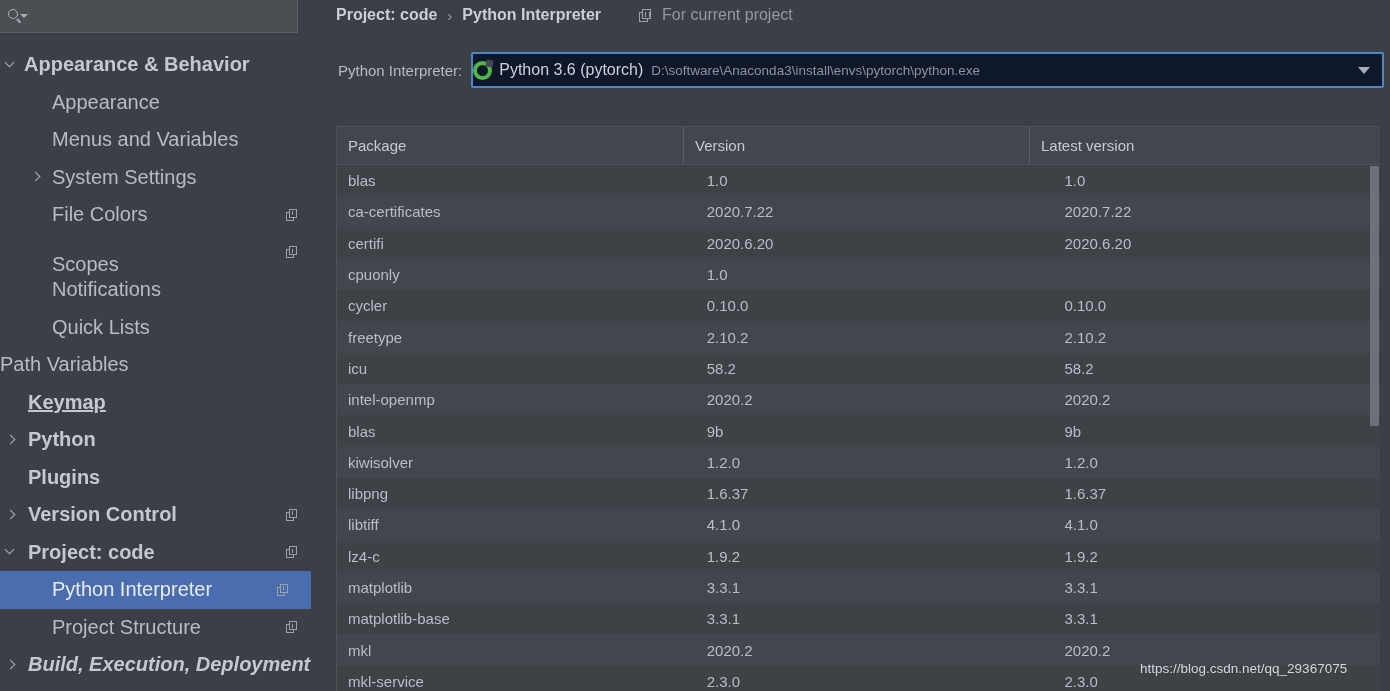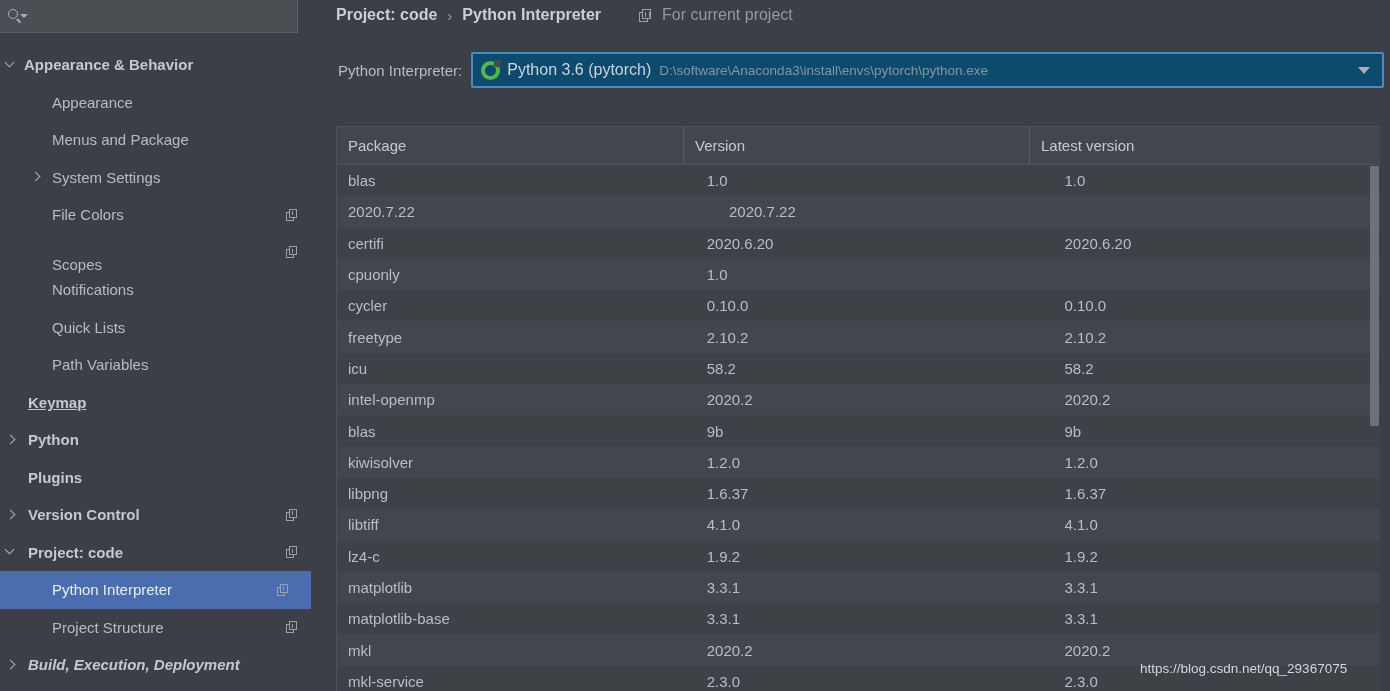--- a/index.html
+++ b/index.html
@@ -113,21 +113,21 @@
     position: absolute;
     left: 1px; top: 1px;
     width: 6px; height: 6px;
     border-right: 1.6px solid #a9afb6;
     border-bottom: 1.6px solid #a9afb6;
   }
   .node .arrow.right::before { transform: rotate(-45deg); }
   .node .arrow.down::before  { transform: rotate(45deg); left: 0px; top: -1px; }
 
   .node .label {
-    font-size: 15px;
+    font-size: 20px;
     color: #b6bcc4;
     white-space: nowrap;
   }
   .node.bold .label {
     font-weight: bold;
     color: #c3c9d1;
   }
   .node.selected .label { color: #e9ecf0; }
 
   .node .copy-icon {
@@ -237,26 +237,25 @@
     font-size: 15px;
     color: #b6bcc4;
     white-space: nowrap;
     margin-right: 9px;
   }
   #interp-combo {
     position: relative;
     flex: 1 1 auto;
     height: 36px;
     box-sizing: border-box;
-    background: #0c4a6e;
+    background: #0f172a;
     border: 2px solid #4a88c7;
     border-radius: 2px;
     display: flex;
     align-items: center;
-    padding-left: 8px;
     cursor: default;
   }
   #conda-icon {
     width: 19px; height: 19px;
     flex: 0 0 auto;
     margin-right: 7px;
     border-radius: 50%;
     border: 4px solid #52b848;
     box-sizing: border-box;
     background: transparent;
@@ -388,21 +387,21 @@
 
     <div id="tree">
         <div class="node bold">
           <span class="arrow down"></span>
           <span class="label" style="margin-left: 24px;">Appearance &amp; Behavior</span>
         </div>
         <div class="node">
           <span class="label" style="margin-left: 52px;">Appearance</span>
         </div>
         <div class="node">
-          <span class="label" style="margin-left: 52px;">Menus and Package</span>
+          <span class="label" style="margin-left: 52px;">Menus and Variables</span>
         </div>
         <div class="node">
           <span class="arrow right" style="left: 31px;"></span>
           <span class="label" style="margin-left: 52px;">System Settings</span>
         </div>
         <div class="node">
           <span class="label" style="margin-left: 52px;">File Colors</span>
           <span class="copy-icon">
             <span class="b1"></span>
             <span class="b2"></span>
@@ -415,21 +414,21 @@
             <span class="b2"></span>
           </span>
         </div>
         <div class="node">
           <span class="label" style="margin-left: 52px;">Notifications</span>
         </div>
         <div class="node">
           <span class="label" style="margin-left: 52px;">Quick Lists</span>
         </div>
         <div class="node">
-          <span class="label" style="margin-left: 52px; text-align: center;">Path Variables</span>
+          <span class="label" style=" text-align: center;">Path Variables</span>
         </div>
         <div class="node bold">
           <span class="label" style="margin-left: 28px; text-decoration: underline;">Keymap</span>
         </div>
         <div class="node bold">
           <span class="arrow right"></span>
           <span class="label" style="margin-left: 28px;">Python</span>
         </div>
         <div class="node bold">
           <span class="label" style="margin-left: 28px;">Plugins</span>
@@ -503,20 +502,21 @@
       <div class="th c1">Version</div>
       <div class="th c2">Latest version</div>
     </div>
     <div id="tbody">
         <div class="trow odd">
           <div class="td c0">blas</div>
           <div class="td c1">1.0</div>
           <div class="td c2">1.0</div>
         </div>
         <div class="trow even">
+          <div class="td c0">ca-certificates</div>
           <div class="td c1">2020.7.22</div>
           <div class="td c2">2020.7.22</div>
         </div>
         <div class="trow odd">
           <div class="td c0">certifi</div>
           <div class="td c1">2020.6.20</div>
           <div class="td c2">2020.6.20</div>
         </div>
         <div class="trow even">
           <div class="td c0">cpuonly</div>

